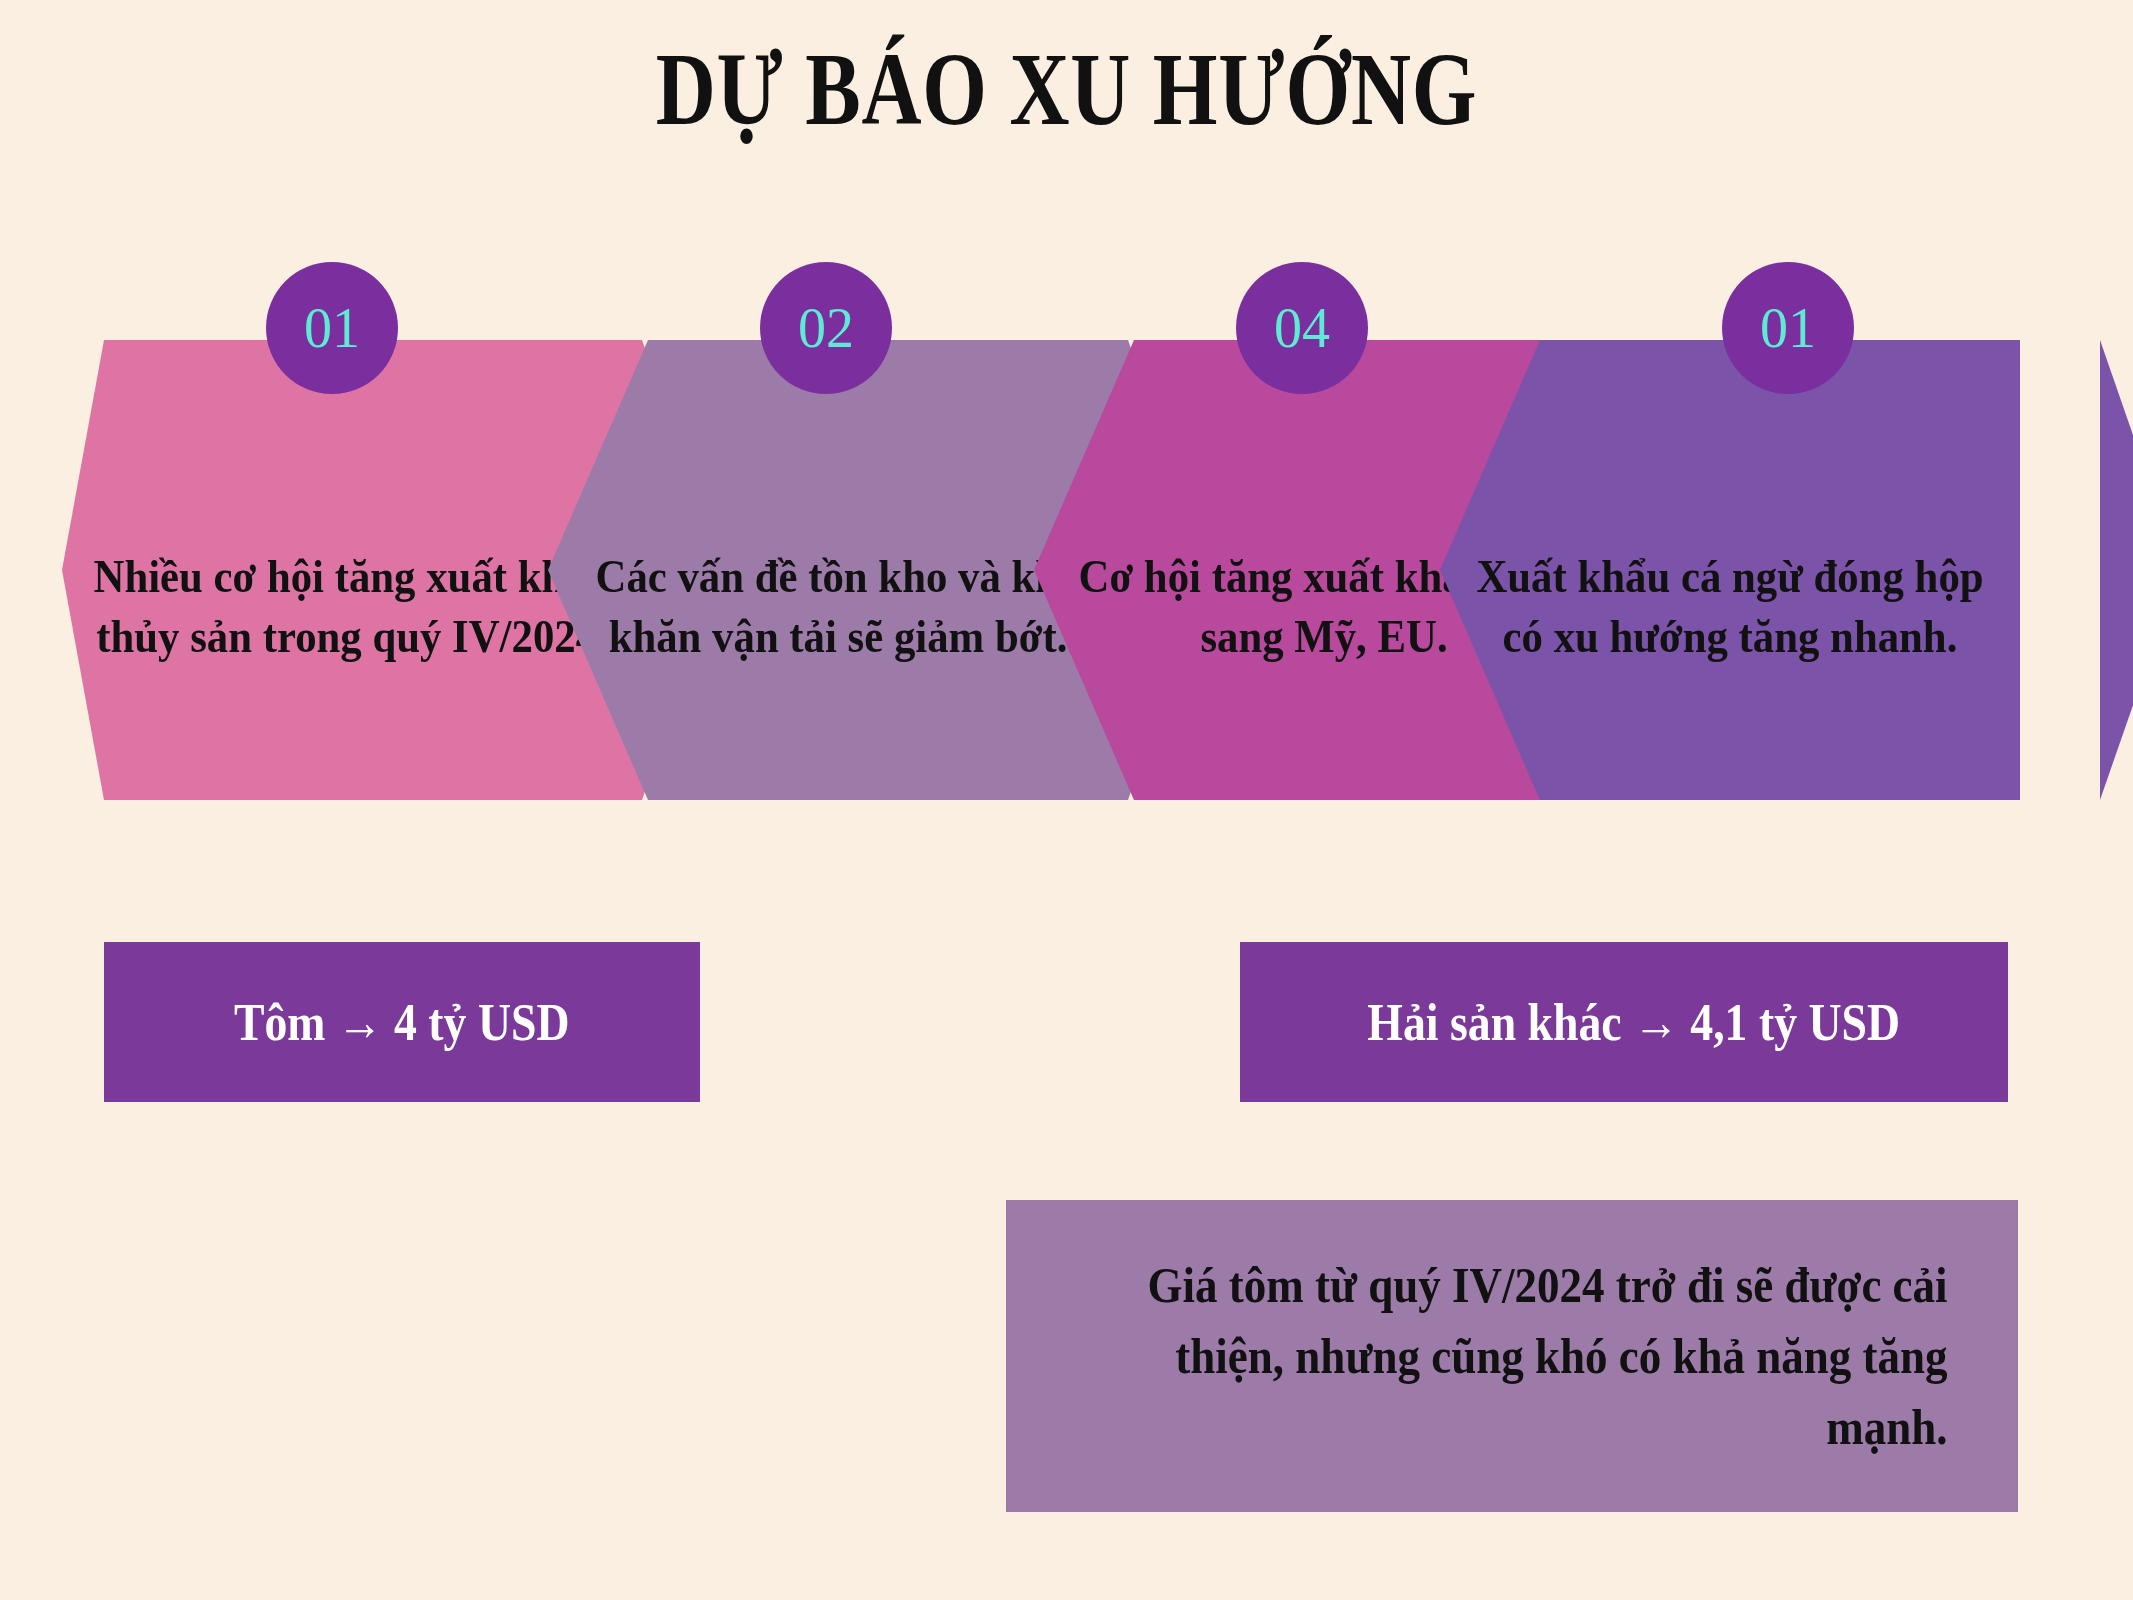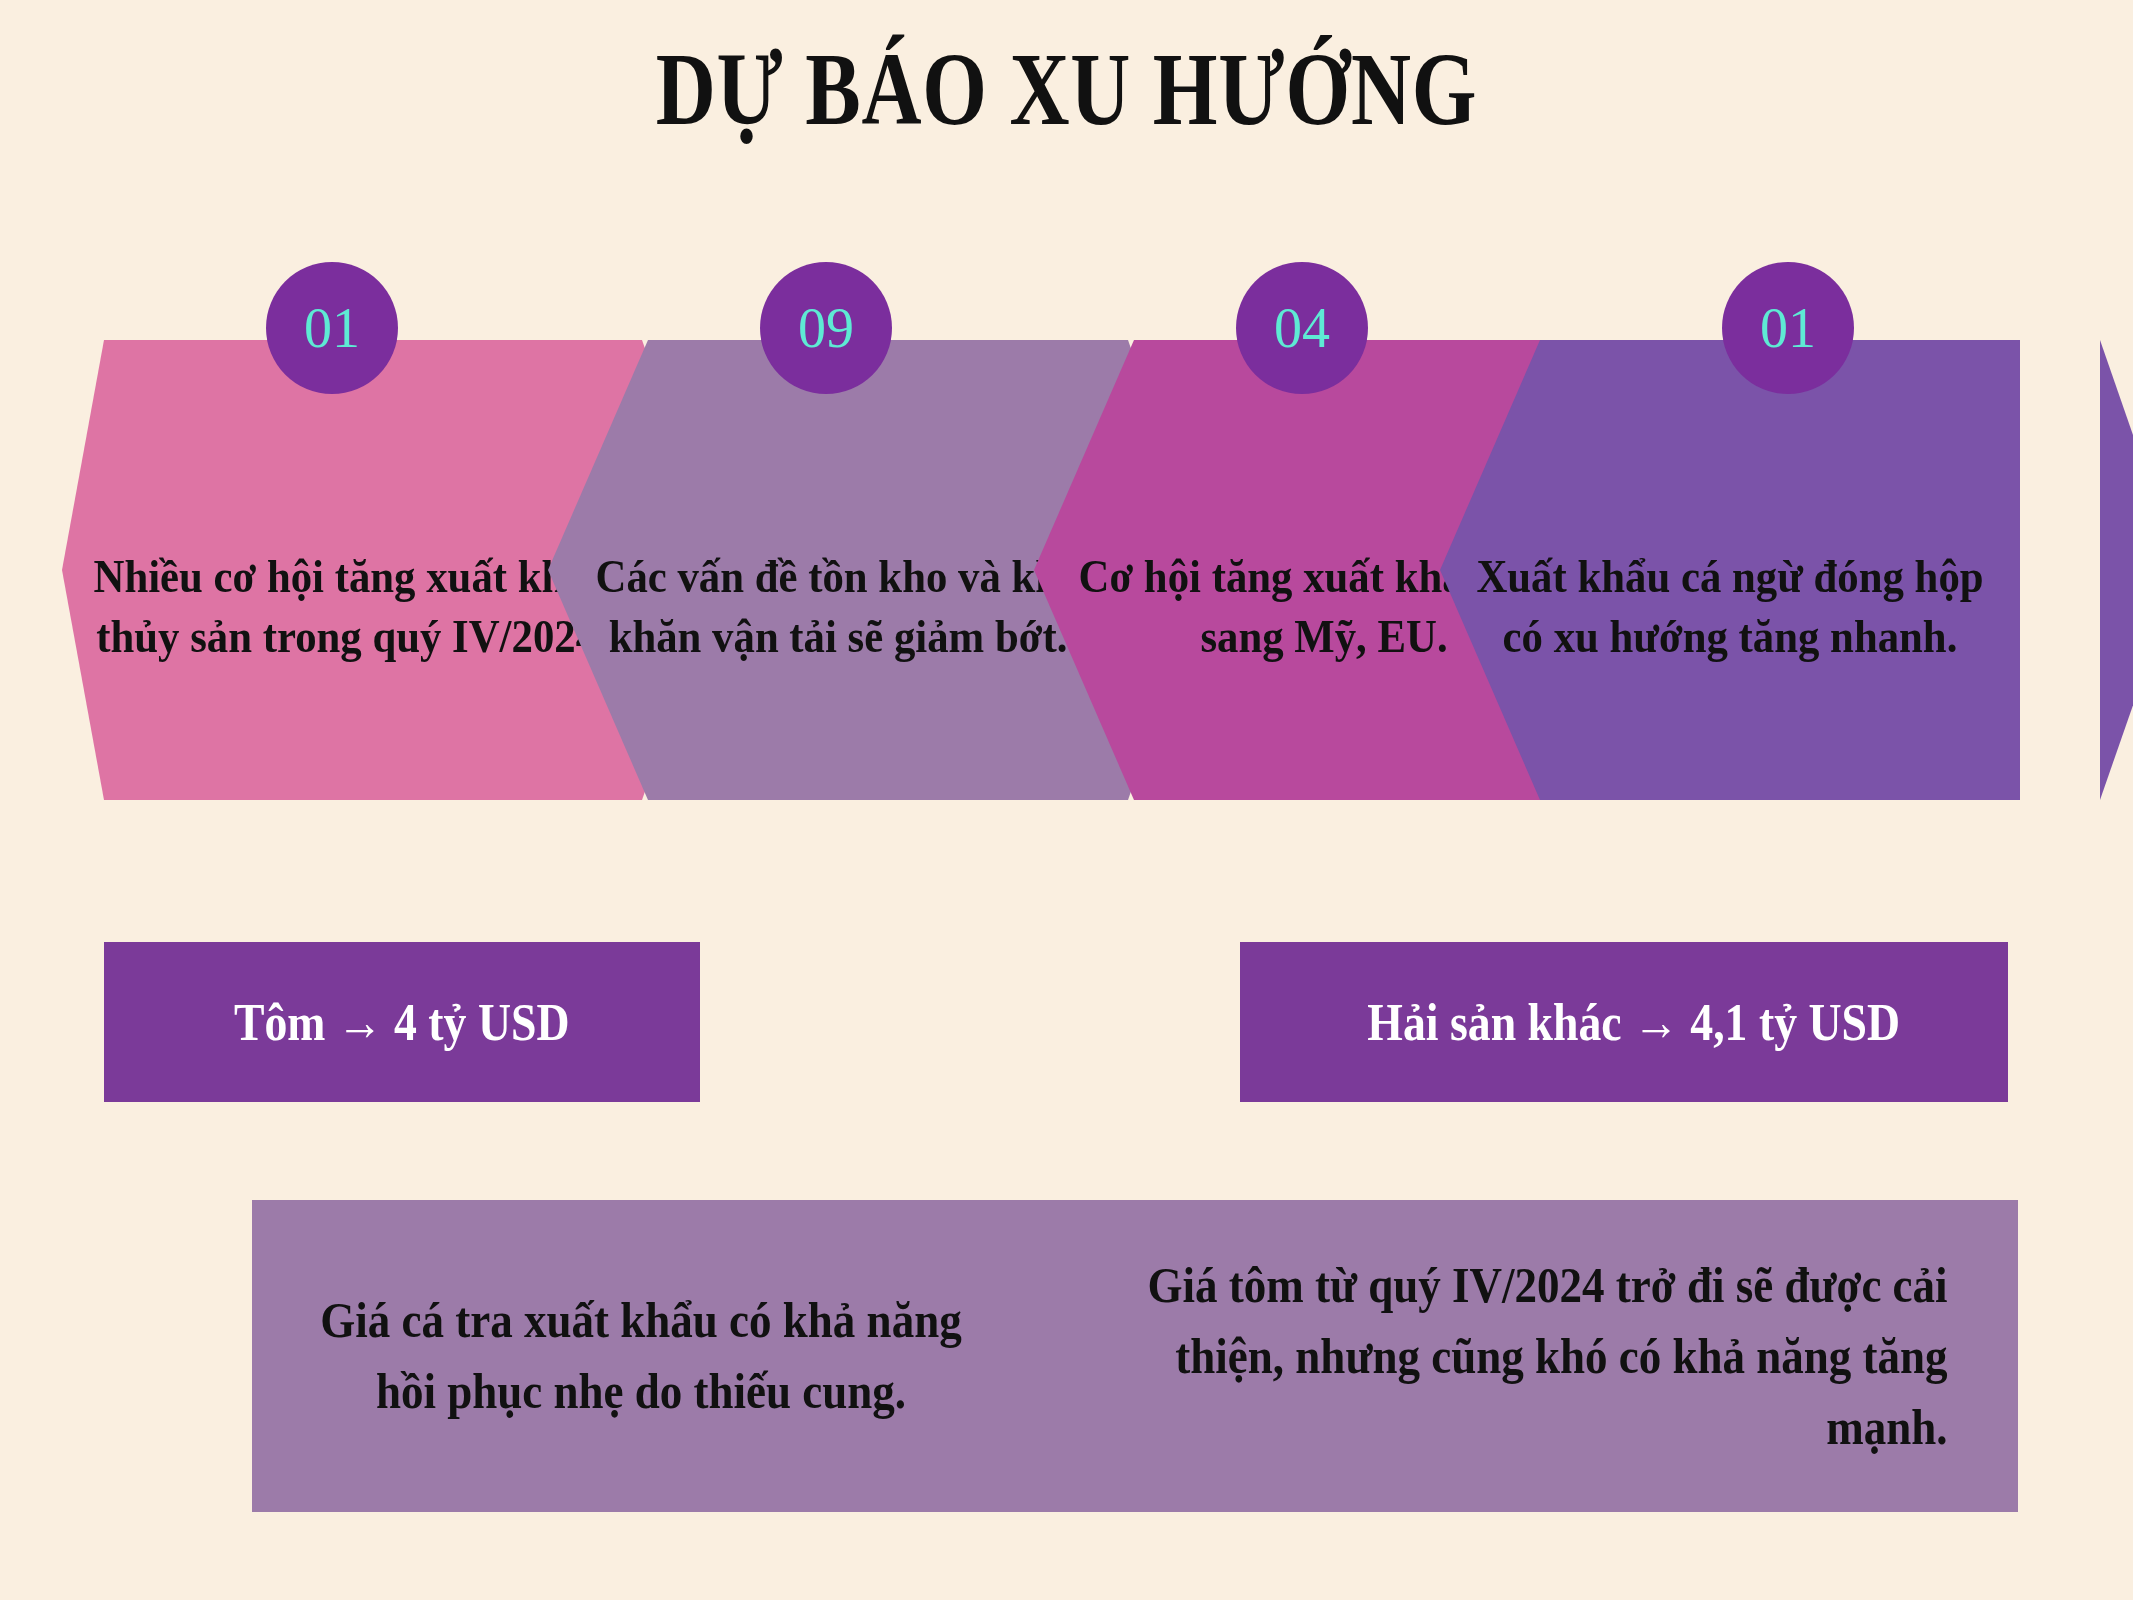--- a/index.html
+++ b/index.html
@@ -193,33 +193,30 @@
   </div>
   <div class="chev-tip tip-3"></div>
 
   <div class="chev chev-4">
     <div class="chev-text">Xuất khẩu cá ngừ đóng hộp có xu hướng tăng nhanh.</div>
   </div>
   <div class="chev-tip tip-4"></div>
 </div>
 
 <div class="badge badge-1">01</div>
-<div class="badge badge-2">09</div>
+<div class="badge badge-2">02</div>
 <div class="badge badge-3">04</div>
 <div class="badge badge-4">01</div>
 
 <div class="stat-row">
   <div class="stat stat-1">
     <span>Tôm → 4 tỷ USD</span>
   </div>
   <div class="stat stat-3">
     <span>Hải sản khác → 4,1 tỷ USD</span>
   </div>
 </div>
 
 <div class="note-row">
-  <div class="note note-1">
-    <div>Giá cá tra xuất khẩu có khả năng hồi phục nhẹ do thiếu cung.</div>
-  </div>
   <div class="note note-2">
     <div>Giá tôm từ quý IV/2024 trở đi sẽ được cải thiện, nhưng cũng khó có khả năng tăng mạnh.</div>
   </div>
 </div>
 
 </body></html>

